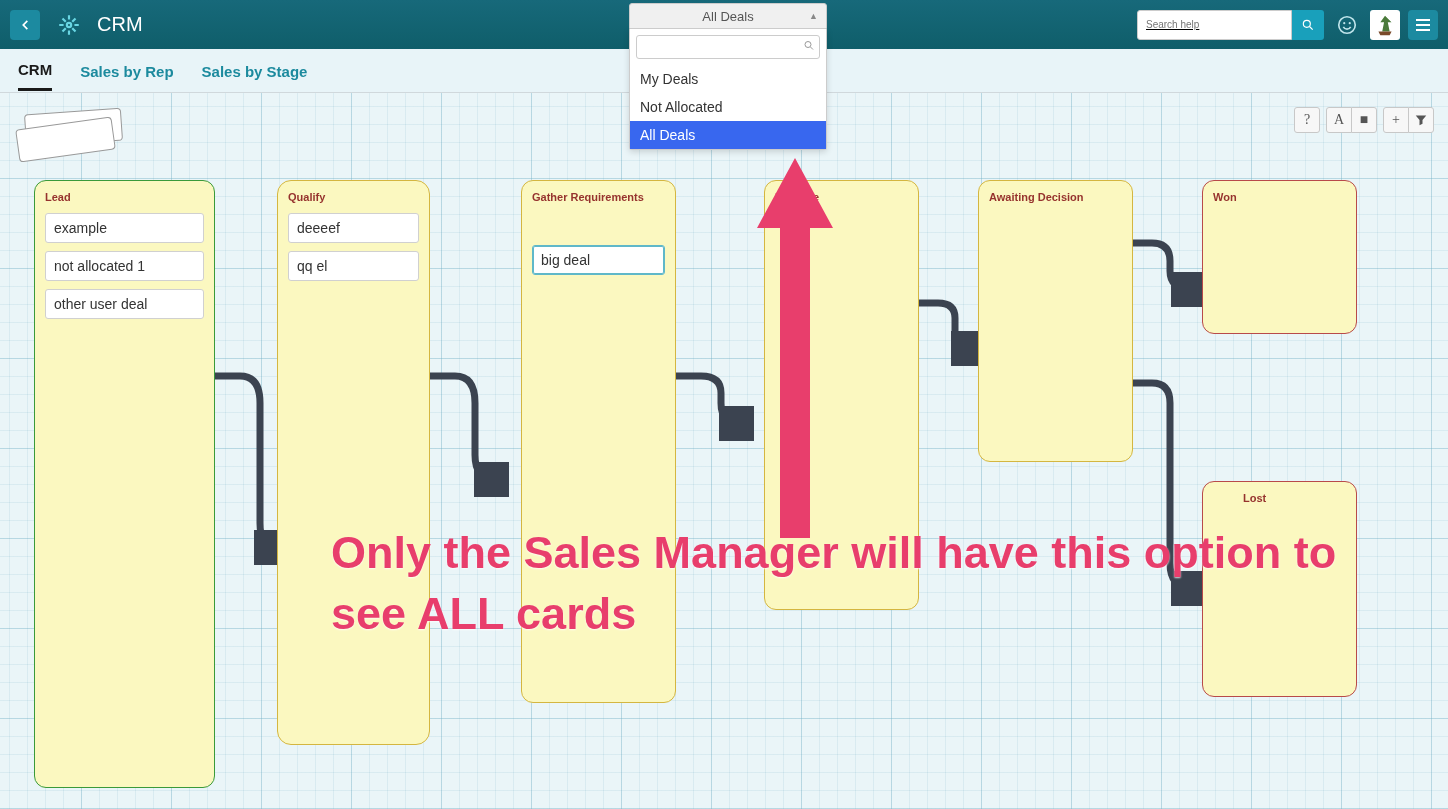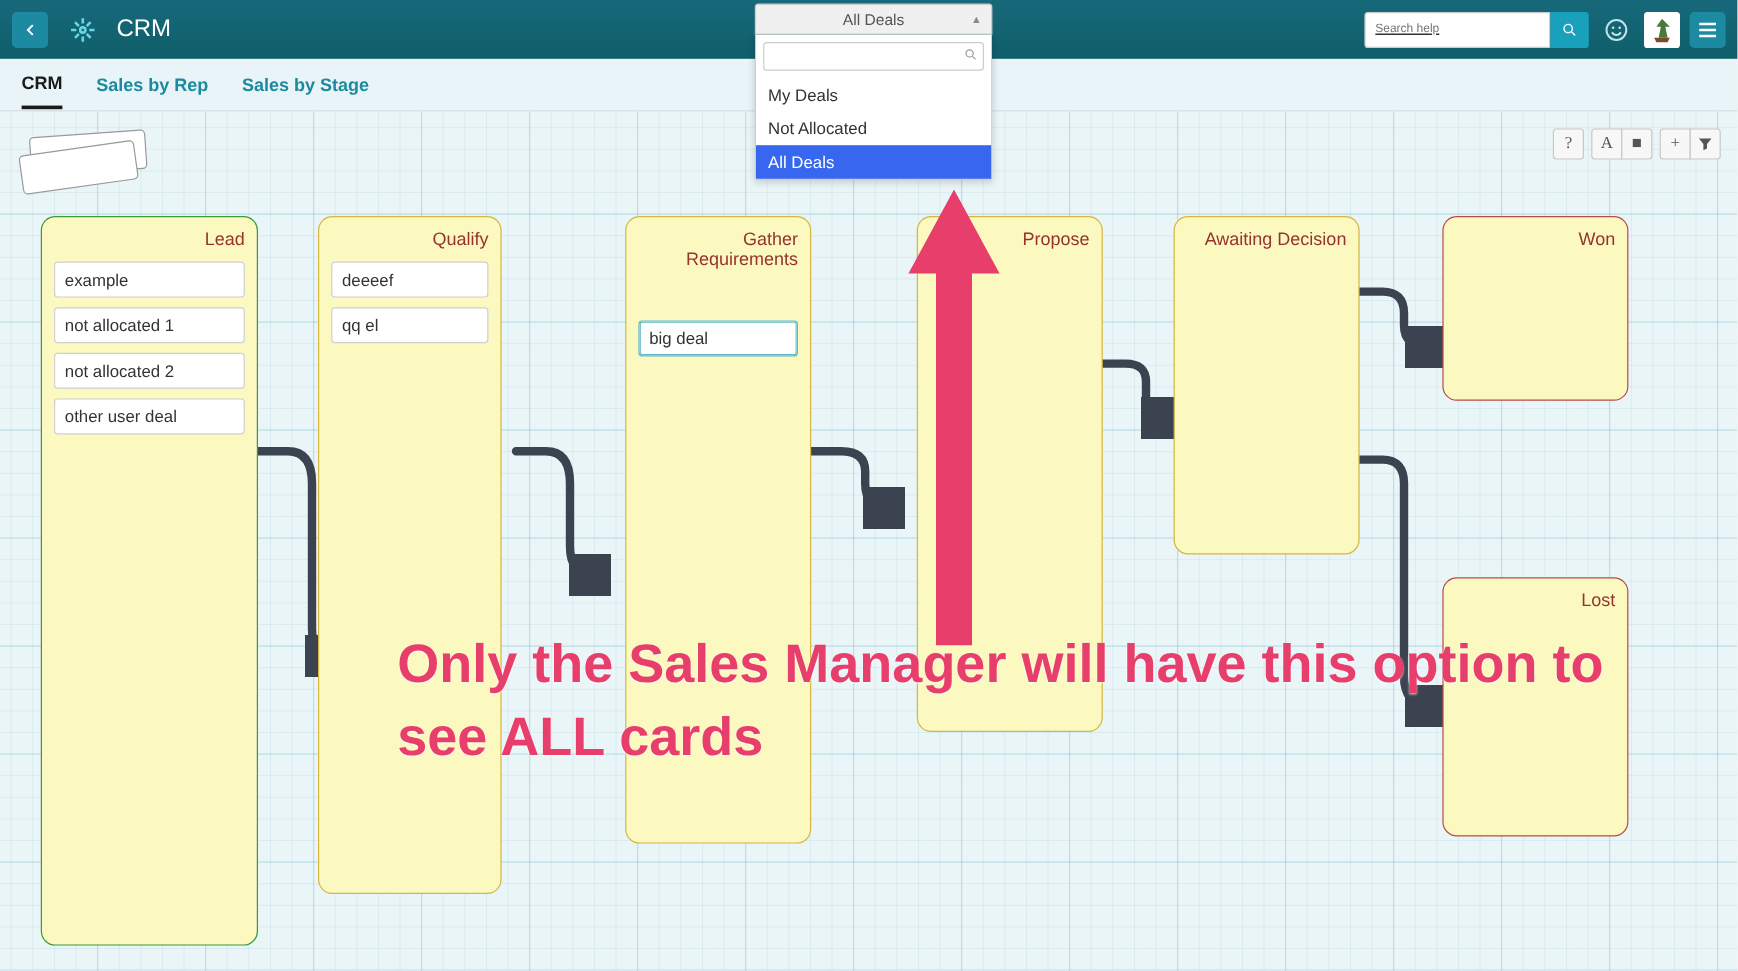--- a/index.html
+++ b/index.html
@@ -227,23 +227,23 @@
     position:absolute;
     width:181px;
     background:#fbf8c0;
     border:1.5px solid #d4b640;
     border-radius:12px;
     padding:10px;
   }
   .column.green-border { border-color:#3a9a3a; width:181px; }
   .column.red-border { border-color:#b84a4a; }
   .column-title {
-    text-align:right;
-    font-size:15px;
-    font-weight:400;
+    text-align:left;
+    font-size:11px;
+    font-weight:700;
     color:#96332e;
     margin-bottom:10px;
   }
   .card {
     background:#fff;
     border:1px solid #d0d0d0;
     border-radius:3px;
     padding:6px 8px;
     font-size:14px;
     color:#333;
@@ -251,21 +251,21 @@
     cursor:pointer;
   }
   .card.highlight {
     border-color:#5fb8c9;
     box-shadow:0 0 0 1px #5fb8c9 inset;
     margin-top:42px;
   }
 
   
   .col-lead { left:34px; top:87px; height:608px; }
-  .col-qualify { left:265px; top:87px; height:565px; width:153px; }
+  .col-qualify { left:277px; top:87px; height:565px; width:153px;border-radius:14px; }
   .col-gather { left:521px; top:87px; height:523px; width:155px; }
   .col-propose { left:764px; top:87px; height:430px; width:155px; }
   .col-await { left:978px; top:87px; height:282px; width:155px; }
   .col-won { left:1202px; top:87px; height:154px; width:155px; }
   .col-lost { left:1202px; top:388px; height:216px; width:155px;padding-left:40px; }
 
   
   .connectors {
     position:absolute;
     left:0; top:0;
@@ -420,21 +420,20 @@
 
     <path d="M1133 150 L1152 150 Q1170 150 1170 168 L1170 178 Q1170 196 1192 196" marker-end="url(#ah)"></path>
 
     <path d="M1133 290 L1152 290 Q1170 290 1170 310 L1170 470 Q1170 495 1192 495" marker-end="url(#ah)"></path>
   </svg>
 
   <div class="column green-border col-lead">
     <div class="column-title">Lead</div>
     <div class="card">example</div>
     <div class="card">not allocated 1</div>
-    <div class="card">not allocated 2</div>
     <div class="card">other user deal</div>
   </div>
 
   <div class="column col-qualify">
     <div class="column-title">Qualify</div>
     <div class="card">deeeef</div>
     <div class="card">qq el</div>
   </div>
 
   <div class="column col-gather">

